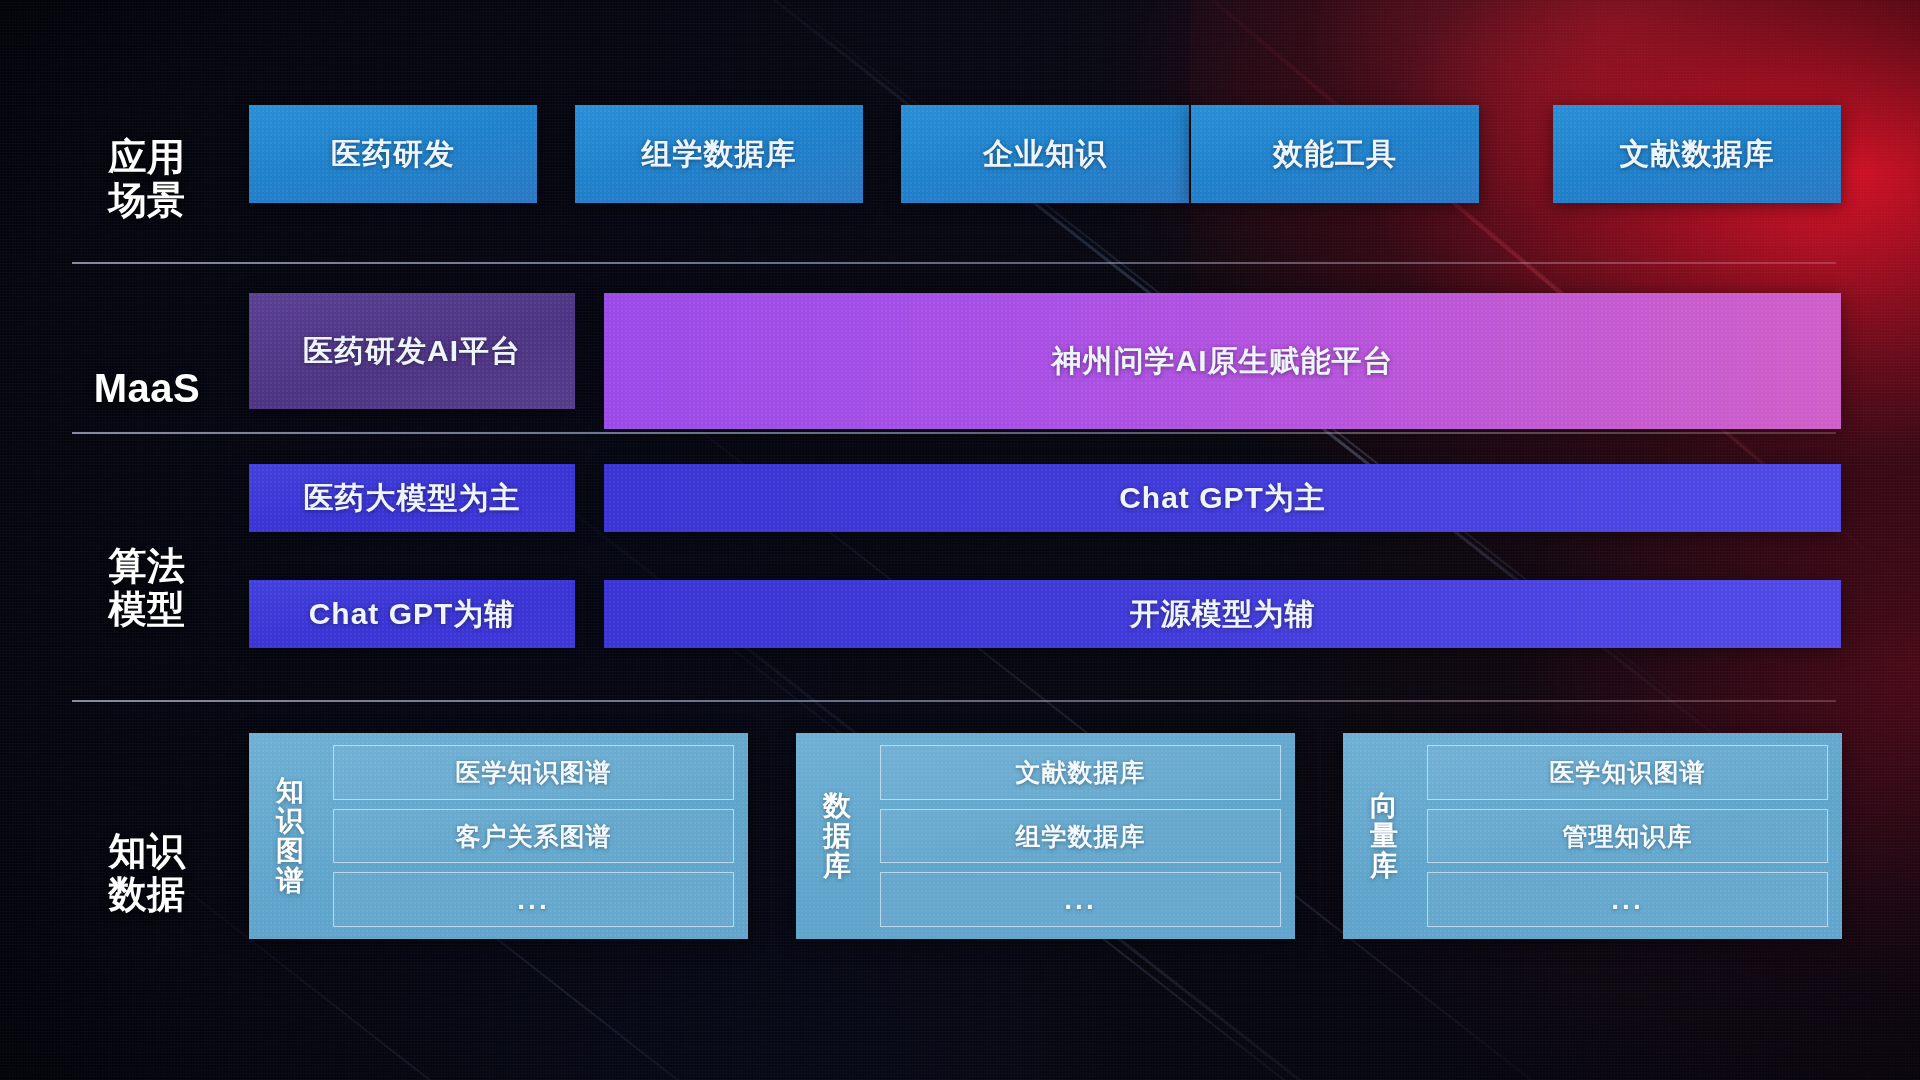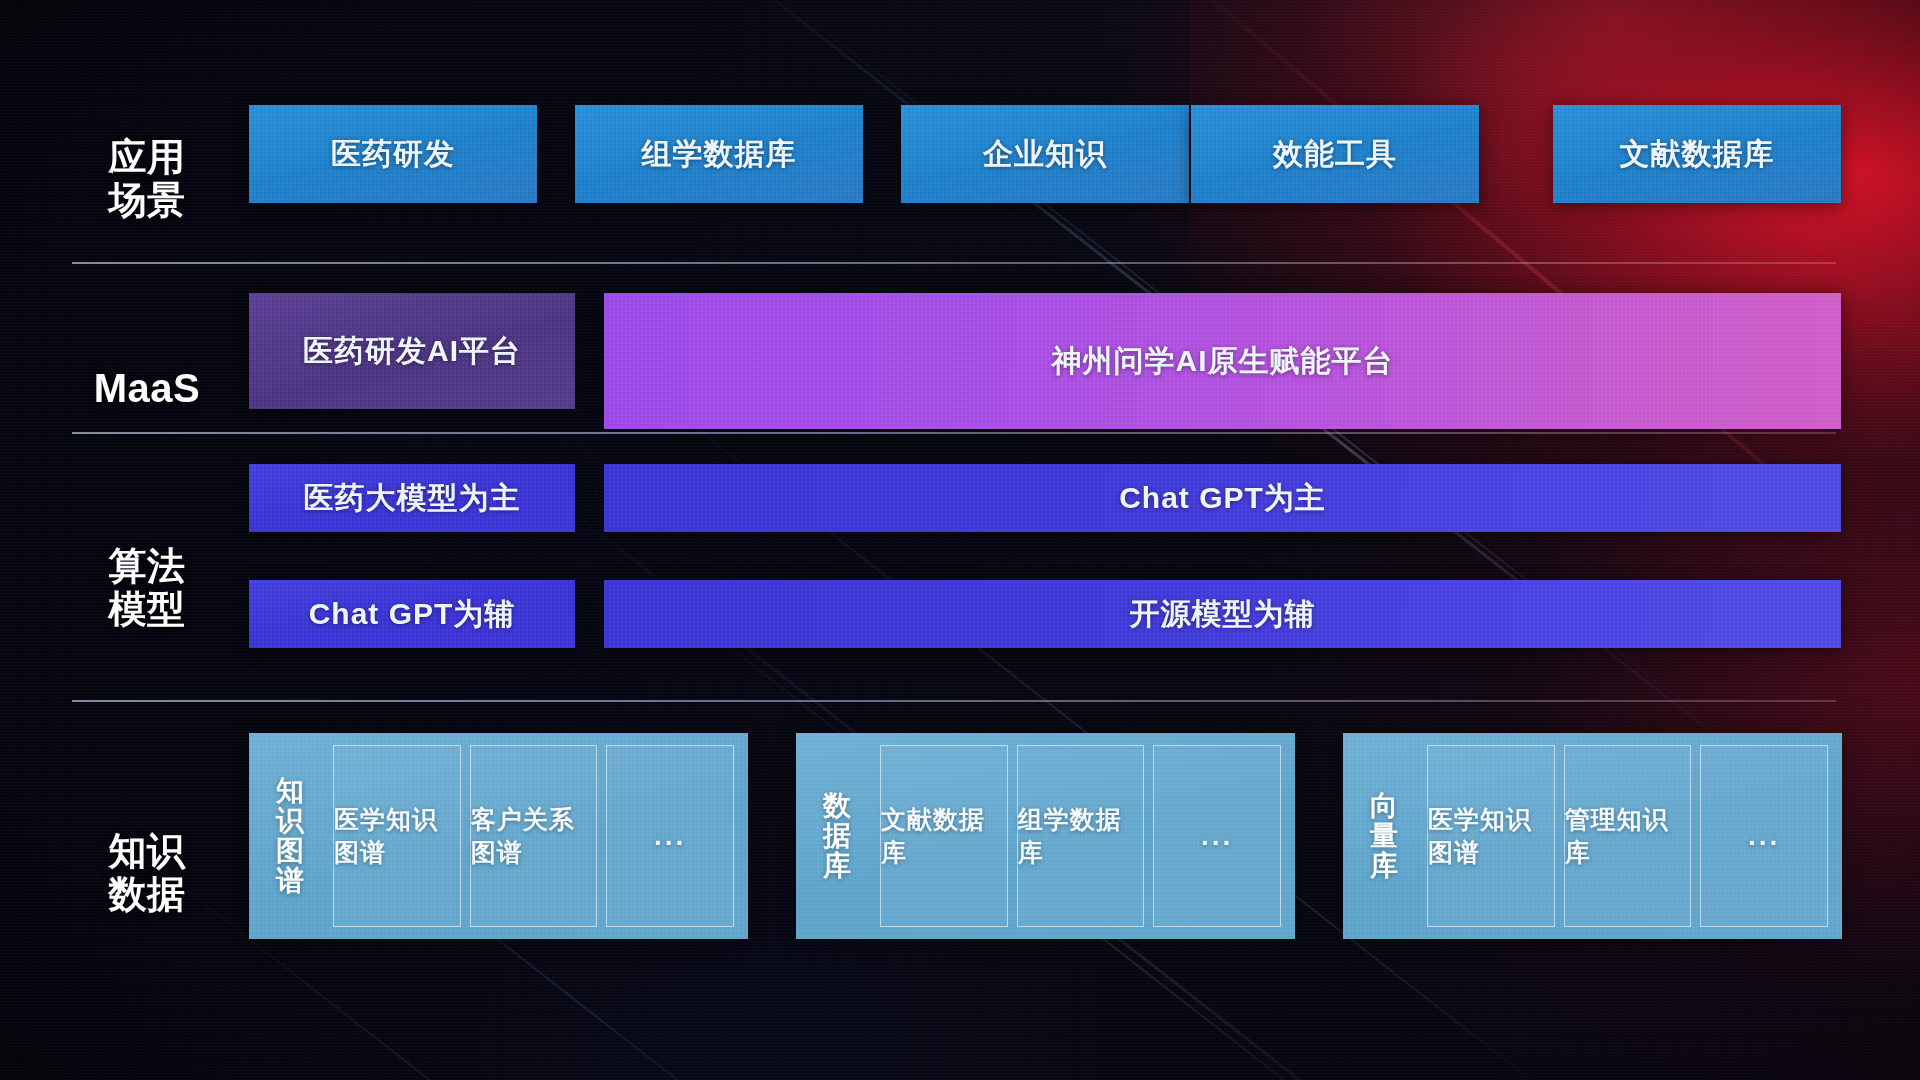--- a/index.html
+++ b/index.html
@@ -129,21 +129,21 @@
     background-size: 4px 4px;
   }
   .kd-title {
     flex:0 0 auto; width:58px;
     display:flex; flex-direction:column; align-items:center; justify-content:center;
     color:#ffffff; font-weight:bold; font-size:28px; line-height:1.08;
     text-shadow: 0 1px 5px rgba(0,0,0,0.35);
     z-index:2;
   }
   .kd-items {
-    flex:1 1 auto; display:flex; flex-direction:row;
+    flex:1 1 auto; display:flex; flex-direction:column;
     justify-content:space-between; gap:9px; margin-left:14px;
     z-index:2;
   }
   .kd-item {
     flex:1 1 0; display:flex; align-items:center; justify-content:center;
     border:1px solid rgba(235,245,252,0.62);
     color:#f3f9fd; font-weight:bold; font-size:25px;
     letter-spacing:1px;
     background: rgba(255,255,255,0.045);
     text-shadow: 0 1px 4px rgba(0,0,0,0.35);

